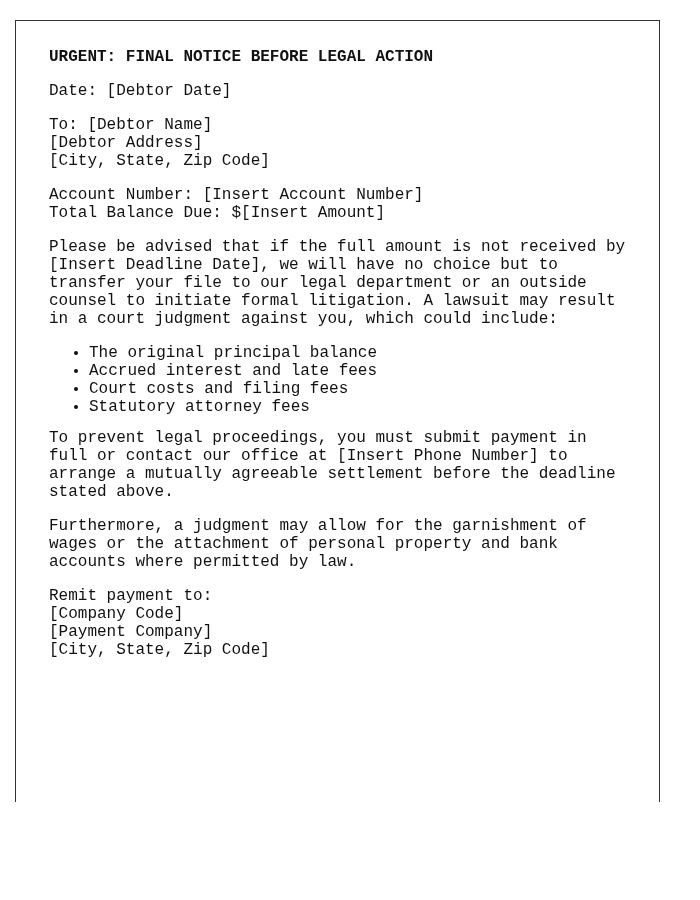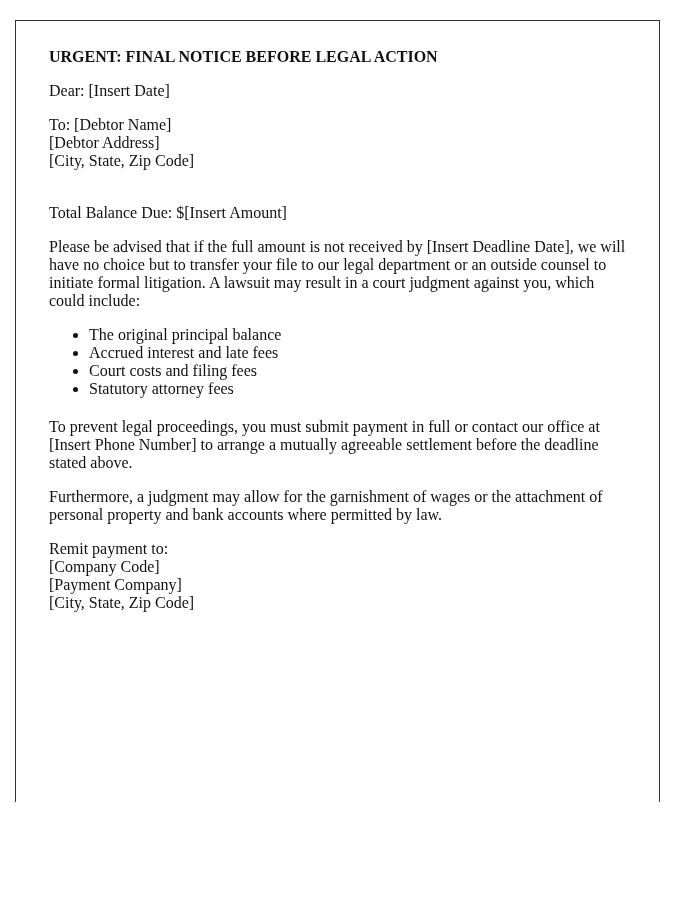--- a/index.html
+++ b/index.html
@@ -6,48 +6,48 @@
     body { width: 700px; height: 900px; position: relative; overflow: hidden; }
     .page {
       position: absolute;
       left: 15px; top: 20px;
       width: 645px; height: 782px;
       border: 1px solid #333333;
       border-bottom: none;
       box-sizing: border-box;
       overflow: hidden;
       padding: 27px 33px 0 33px;
-      font-family: Liberation Serif, serif;
+      font-family: Liberation Mono, monospace;
       font-size: 16px;
       line-height: 18px;
       color: #111111;
     }
     h1 {
       font-size: 16px;
       font-weight: bold;
       margin: 0 0 16px 0;
       line-height: 18px;
     }
     p { margin: 0 0 16px 0; }
-    ul { margin: 0 0 20px 0; padding-left: 40px; }
+    ul { margin: 0 0 13px 0; padding-left: 40px; }
     li { margin: 0; }
   </style>
 </head>
 <body>
 
 <div class="page">
   <h1>URGENT: FINAL NOTICE BEFORE LEGAL ACTION</h1>
-  <p>Dear: [Insert Date]</p>
+  <p>Date: [Debtor Date]</p>
   <p>
     <span>To: [Debtor Name]</span><br>
     <span>[Debtor Address]</span><br>
     <span>[City, State, Zip Code]</span>
   </p>
   <p>
-    <br>
+    <span>Account Number: [Insert Account Number]</span><br>
     <span>Total Balance Due: $[Insert Amount]</span>
   </p>
   <p>Please be advised that if the full amount is not received by [Insert Deadline Date], we will have no choice but to transfer your file to our legal department or an outside counsel to initiate formal litigation. A lawsuit may result in a court judgment against you, which could include:</p>
   <ul>
     <li>The original principal balance</li>
     <li>Accrued interest and late fees</li>
     <li>Court costs and filing fees</li>
     <li>Statutory attorney fees</li>
   </ul>
   <p>To prevent legal proceedings, you must submit payment in full or contact our office at [Insert Phone Number] to arrange a mutually agreeable settlement before the deadline stated above.</p>

